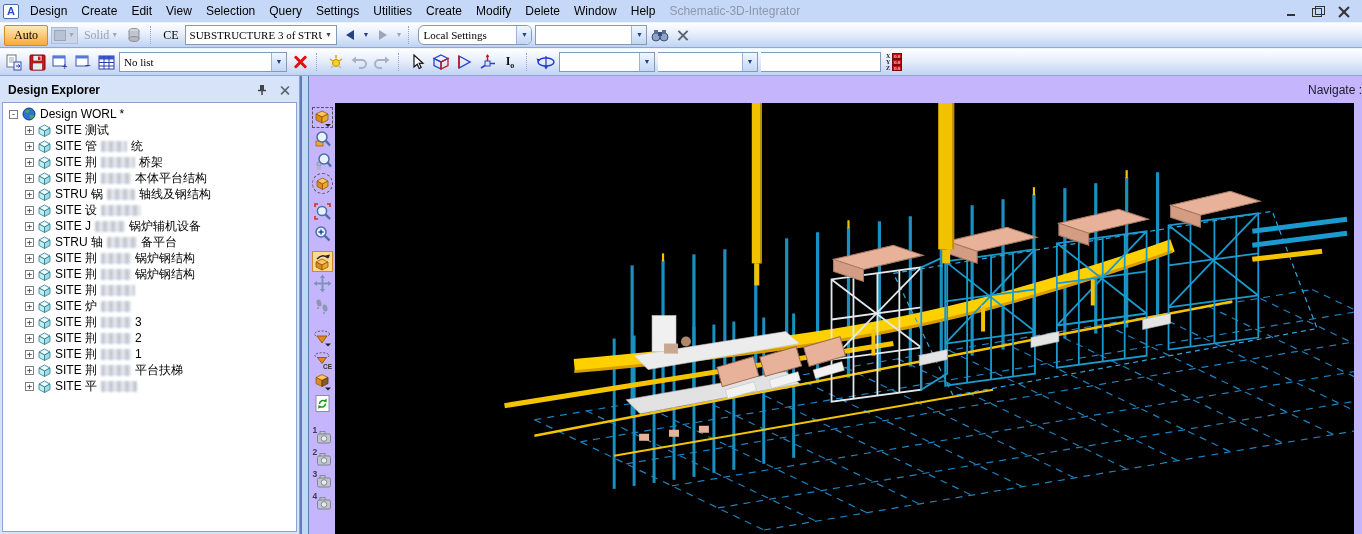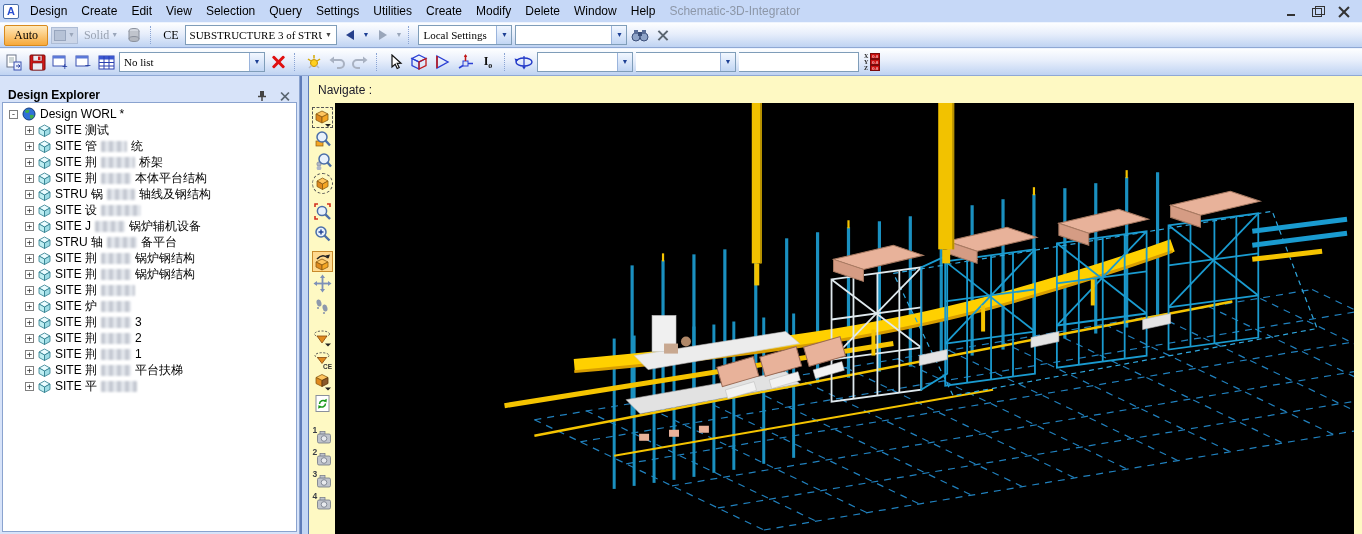--- a/index.html
+++ b/index.html
@@ -48,39 +48,39 @@
   .grayX::before{transform:rotate(45deg);} .grayX::after{transform:rotate(-45deg);}
   .io{font-size:12px;font-weight:bold;color:#111;}
   .io sub{font-size:8px;}
   .blankfield{width:120px;height:20px;background:#fff;border:1px solid #7f9db9;border-left:none;}
   .coordicon{display:flex;flex-direction:column;gap:1px;margin-left:2px;}
   .coordrow{display:flex;gap:1px;align-items:center;height:5px;}
   .cx{font-size:6px;line-height:5px;color:#222;width:5px;font-weight:bold;}
   .cv{font-size:5px;line-height:5px;color:#fff;background:#cc1111;border:1px solid #7a0a0a;padding:0 1px;height:6px;display:flex;align-items:center;}
   
   .explorer{position:absolute;left:0;top:76px;width:300px;bottom:0;background:#d7e3f9;display:flex;flex-direction:column;border-right:1px solid #8aa3cf;}
-  .exp-header{height:26px;display:flex;align-items:flex-end;padding:2px 8px 0 8px;font-weight:bold;font-size:12px;}
+  .exp-header{height:26px;display:flex;align-items:center;padding:2px 8px 0 8px;font-weight:bold;font-size:12px;}
   .exp-header .sp{flex:1;}
   .tree-wrap{flex:1;background:#fff;border:1px solid #8aa3cf;margin:0 2px 2px 2px;overflow:hidden;padding:3px 0 0 2px;}
   .filter-row{height:28px;display:flex;align-items:center;gap:7px;padding:0 6px;}
   .checkbox{width:14px;height:14px;background:#fff;border:1px solid #555;}
   .filter-combo{display:flex;align-items:center;gap:8px;background:linear-gradient(#ffffff,#e4e4e4);
       border:1px solid #8a8a8a;border-radius:2px;height:21px;padding:0 6px;color:#222;font-size:12px;}
   .trow{display:flex;align-items:center;height:16px;gap:4px;padding-left:4px;white-space:nowrap;}
   .trow.child{padding-left:20px;}
   .expbox{width:9px;height:9px;flex:0 0 9px;border:1px solid #808080;background:#fff;font-size:9px;line-height:7px;
           text-align:center;color:#333;font-family:"DejaVu Sans Mono",monospace;}
   .tlabel{font-size:12px;}
   .redact{height:11px;display:inline-block;vertical-align:middle;border-radius:1px;
           background:repeating-linear-gradient(90deg,#c4c9d2 0 4px,#e3e6ec 4px 8px);filter:blur(1.2px);}
   
   .splitter{position:absolute;left:300px;top:76px;width:9px;bottom:0;background:#c3d6f4;
             border-left:2px solid #5f7cb8;border-right:1px solid #5f7cb8;}
   
-  .viewport{position:absolute;left:309px;top:76px;right:0;bottom:0;background:#fef9c3;}
+  .viewport{position:absolute;left:309px;top:76px;right:0;bottom:0;background:#c4b5fd;text-align:right;}
   .nav-bar{height:27px;padding:7px 0 0 9px;color:#1a1a2a;font-size:12px;}
   .canvas{position:absolute;left:26px;top:27px;right:8px;bottom:0;background:#000;}
   .strip{position:absolute;left:1px;top:31px;width:24px;display:flex;flex-direction:column;align-items:center;}
   .sicon{width:21px;height:21px;margin-bottom:1px;display:flex;align-items:center;justify-content:center;flex:0 0 auto;}
   .sicon.dashed{border:1px dashed #555;}
   .sicon.dashedcircle{border:1px dashed #555;border-radius:50%;}
   .sicon.selected{background:#ffd98e;border:1px solid #c98a2a;}
   .gap6{height:6px;} .gap10{height:10px;}
   svg{display:block;}
 </style>
@@ -139,21 +139,21 @@
     </div>
     <div class="icon20">
         <div class="arrL"></div>
       </div>
     <span class="darr">▼</span>
     <div class="icon20">
         <div class="arrR"></div>
       </div>
     <span class="darr dis">▼</span>
     <div class="sep"></div>
-    <div class="combo" style="width:94px;">
+    <div class="combo" style="width:114px;border-radius:6px;">
       <span class="val">Local Settings</span>
       <span class="abtn">
           <span class="darr">▼</span>
         </span>
     </div>
     <div class="combo" style="width:112px;">
       <span class="val"></span>
       <span class="abtn">
           <span class="darr">▼</span>
         </span>
@@ -208,21 +208,21 @@
     <div class="icon20">
       <svg width="17" height="15">
           <rect x="1" y="1" width="15" height="13" fill="#fff" stroke="#2a40b0"></rect>
           <rect x="1" y="1" width="15" height="3.5" fill="#3a56d0"></rect>
           <line x1="6" y1="1" x2="6" y2="14" stroke="#2a40b0"></line>
           <line x1="11" y1="1" x2="11" y2="14" stroke="#2a40b0"></line>
           <line x1="1" y1="7.5" x2="16" y2="7.5" stroke="#2a40b0"></line>
           <line x1="1" y1="11" x2="16" y2="11" stroke="#2a40b0"></line>
         </svg>
     </div>
-    <div class="combo" style="width:146px;">
+    <div class="combo" style="width:168px;">
       <span class="val">No list</span>
       <span class="abtn">
           <span class="darr">▼</span>
         </span>
     </div>
     <div class="icon20">
         <div class="redX"></div>
       </div>
     <div class="sep"></div>
     <div class="icon20">

